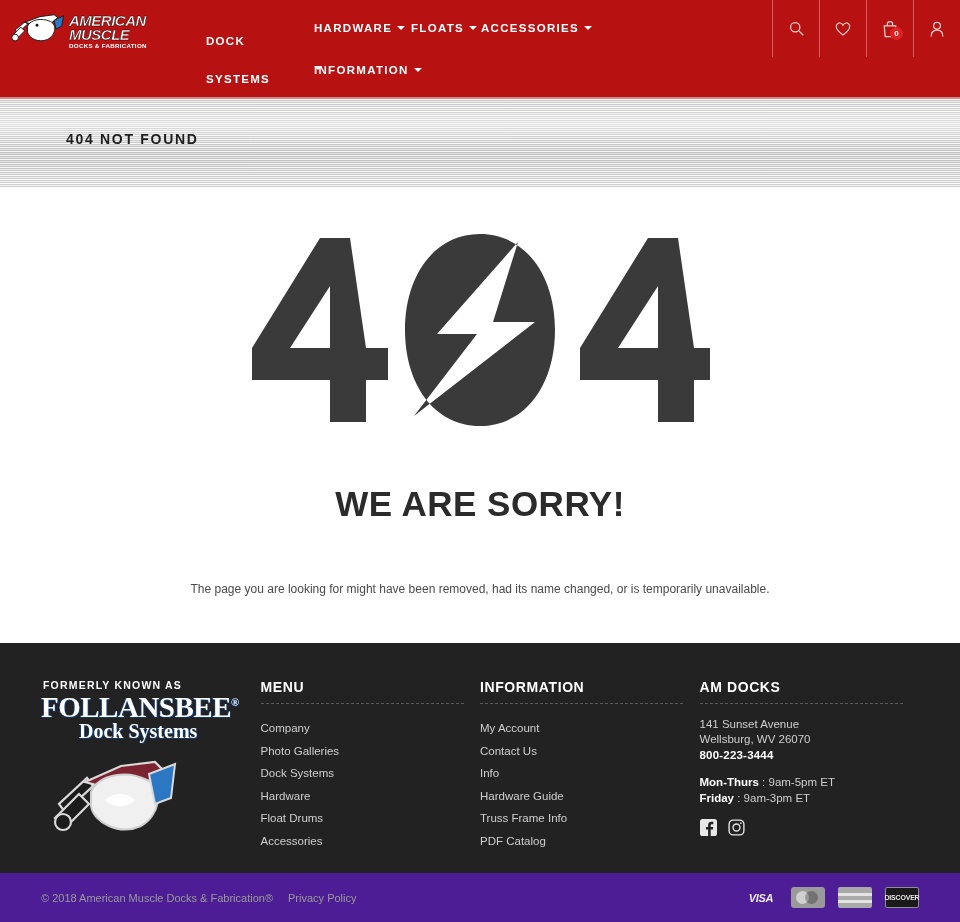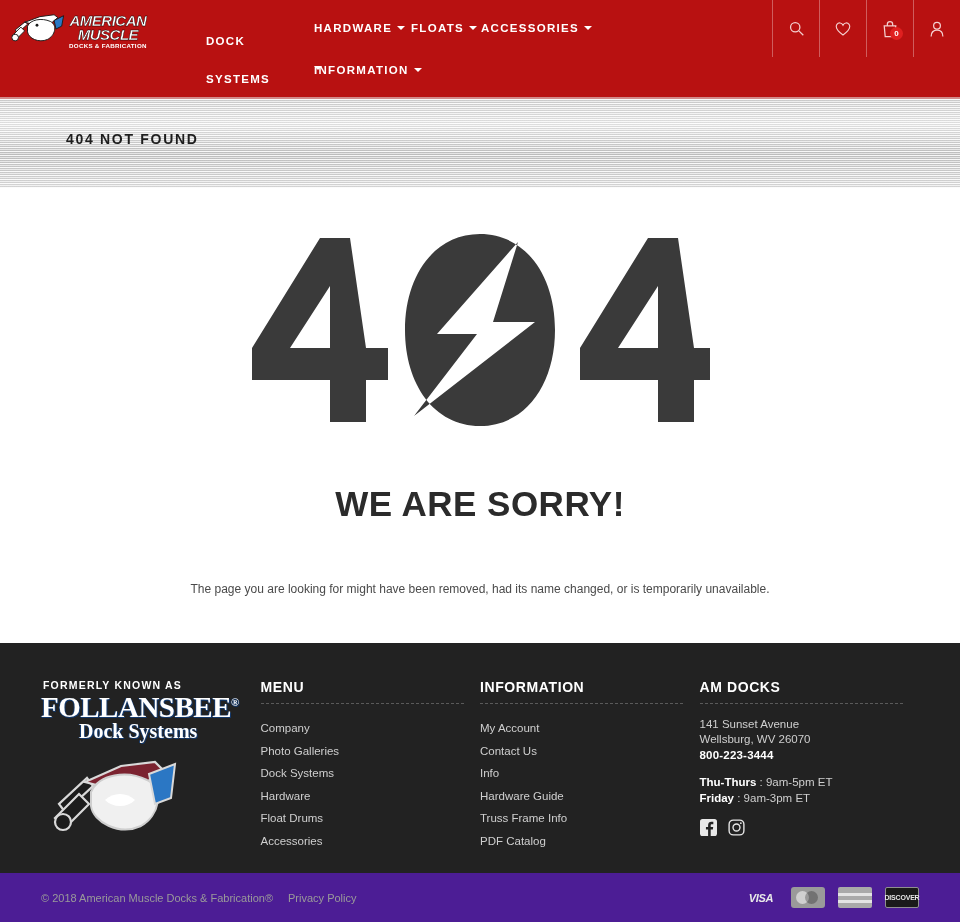--- a/index.html
+++ b/index.html
@@ -17,21 +17,21 @@
     width: 960px; height: 97px;
     background: #b81111;
     display: flex; align-items: flex-start;
   }
   .logo-wrap {
     width: 175px; height: 97px;
     display: flex; align-items: flex-start; padding-top: 10px; padding-left: 8px;
   }
   .logo-box { display: flex; align-items: center; gap: 3px; }
   .logo-mascot { width: 58px; height: 38px; }
-  .logo-text { display: flex; flex-direction: column; line-height: 1; align-items: center; }
+  .logo-text { display: flex; flex-direction: column; line-height: 1; }
   .logo-l1, .logo-l2 {
     font-family: "Liberation Sans", sans-serif;
     font-weight: bold; font-style: italic;
     color: #ffffff; letter-spacing: -0.5px;
     -webkit-text-stroke: 0.4px #000;
   }
   .logo-l1 { font-size: 15px; }
   .logo-l2 { font-size: 15px; margin-top: -1px; }
   .logo-l3 {
     font-size: 6.2px; font-weight: bold; color: #ffffff;
@@ -406,21 +406,21 @@
 
   <div class="fcol">
     <div class="fcol-head">AM DOCKS</div>
     <div class="addr">
       <div>141 Sunset Avenue</div>
       <div>Wellsburg, WV 26070</div>
       <div class="phone">800-223-3444</div>
     </div>
     <div class="hours">
       <div>
-        <b>Thu-Thurs</b>
+        <b>Mon-Thurs</b>
         <span>: 9am-5pm ET</span>
       </div>
       <div>
         <b>Friday</b>
         <span>: 9am-3pm ET</span>
       </div>
     </div>
     <div class="socials">
       <span class="social">
         <svg width="17" height="17" viewBox="0 0 20 20">

